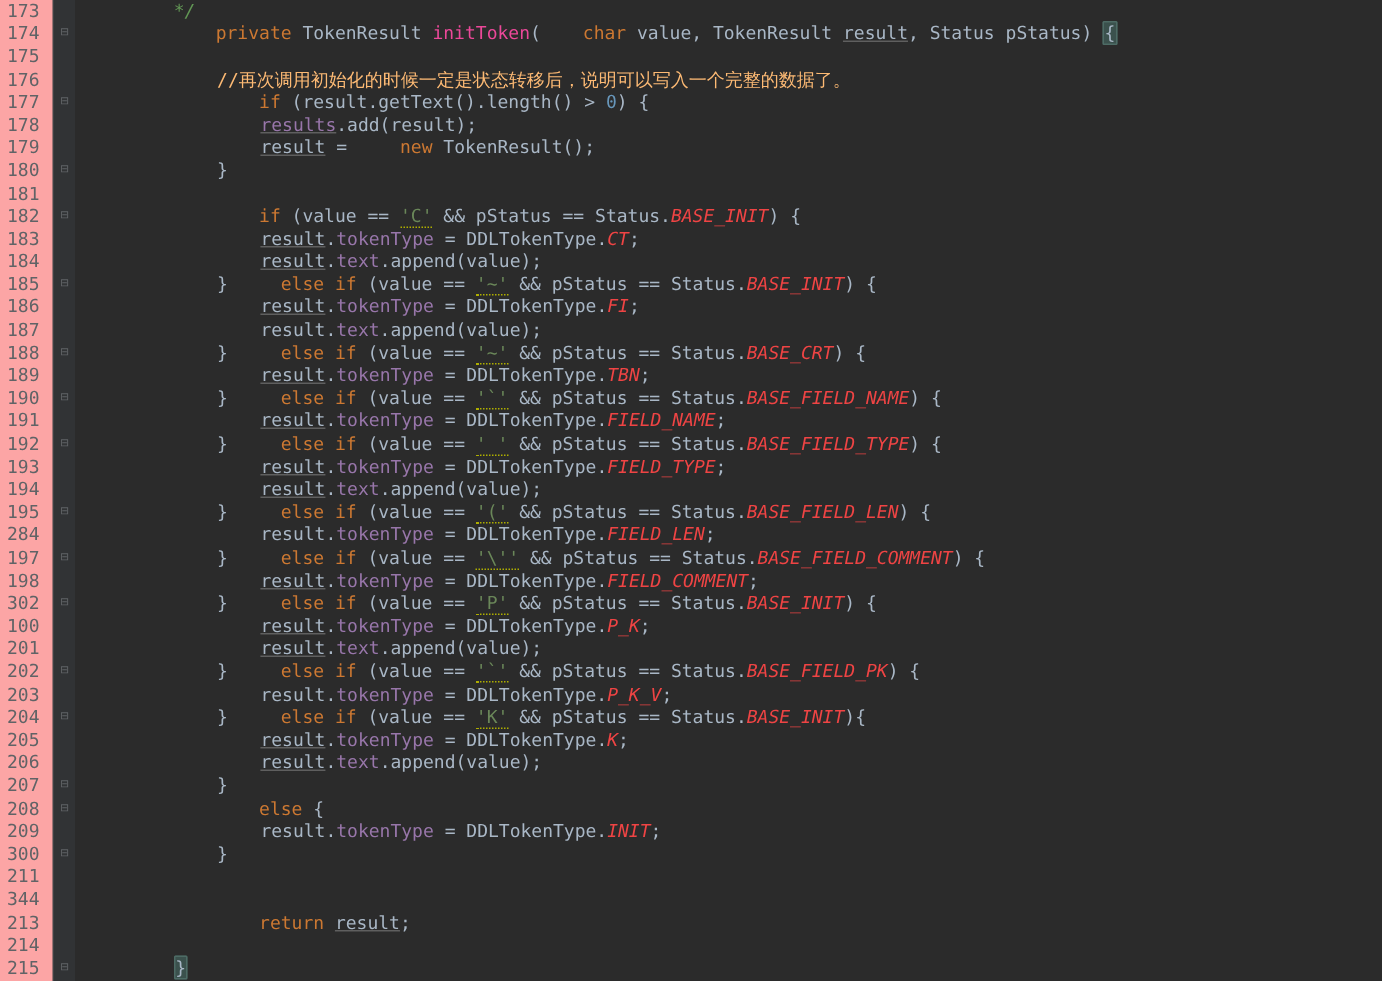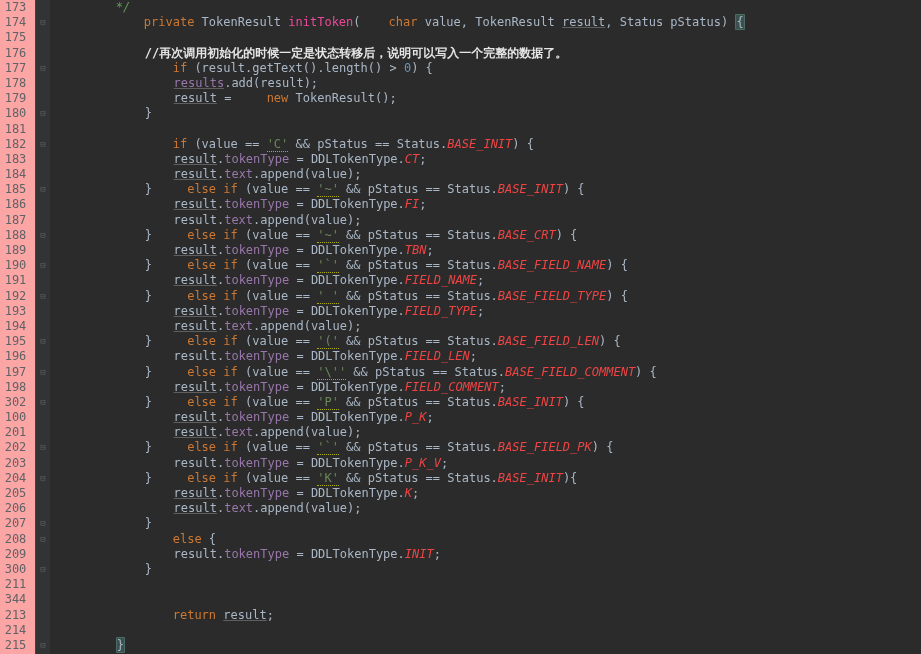--- a/index.html
+++ b/index.html
@@ -37,21 +37,21 @@
   .code {
     padding-left: 8px;
     white-space: pre;
     flex: 1;
   }
   .line { height: 15.2px; }
   .kw { color: #cc7832; margin-left: 28px; }
   .type { color: #a9b7c6; }
   .str { color: #6a8759; }
   .num { color: #6897bb; }
-  .comment { color: #e5e5e5; font-weight: bold; }
+  .comment { color: #fdba74; }
   .doc-comment { color: #629755; font-style: italic; }
   .field { color: #9876aa; }
   .static-field { color: #ef4444; font-style: italic; }
   .method { color: #ec4899; }
   .paren { color: #a9b7c6; }
   .op { color: #a9b7c6; }
   .underline { text-decoration: underline; text-decoration-color: #5f5f5f; }
   .warn-underline { border-bottom: 1px dotted #aeae00; }
   .brace-hl { background: #3b514d; border: 1px solid #4d6b65; border-radius:1px;}
 </style>
@@ -76,21 +76,21 @@
       <div class="line">186</div>
       <div class="line">187</div>
       <div class="line">188</div>
       <div class="line">189</div>
       <div class="line">190</div>
       <div class="line">191</div>
       <div class="line">192</div>
       <div class="line">193</div>
       <div class="line">194</div>
       <div class="line">195</div>
-      <div class="line">196</div>
+      <div class="line">284</div>
       <div class="line">197</div>
       <div class="line">198</div>
       <div class="line">302</div>
       <div class="line">100</div>
       <div class="line">201</div>
       <div class="line">202</div>
       <div class="line">203</div>
       <div class="line">204</div>
       <div class="line">205</div>
       <div class="line">206</div>

